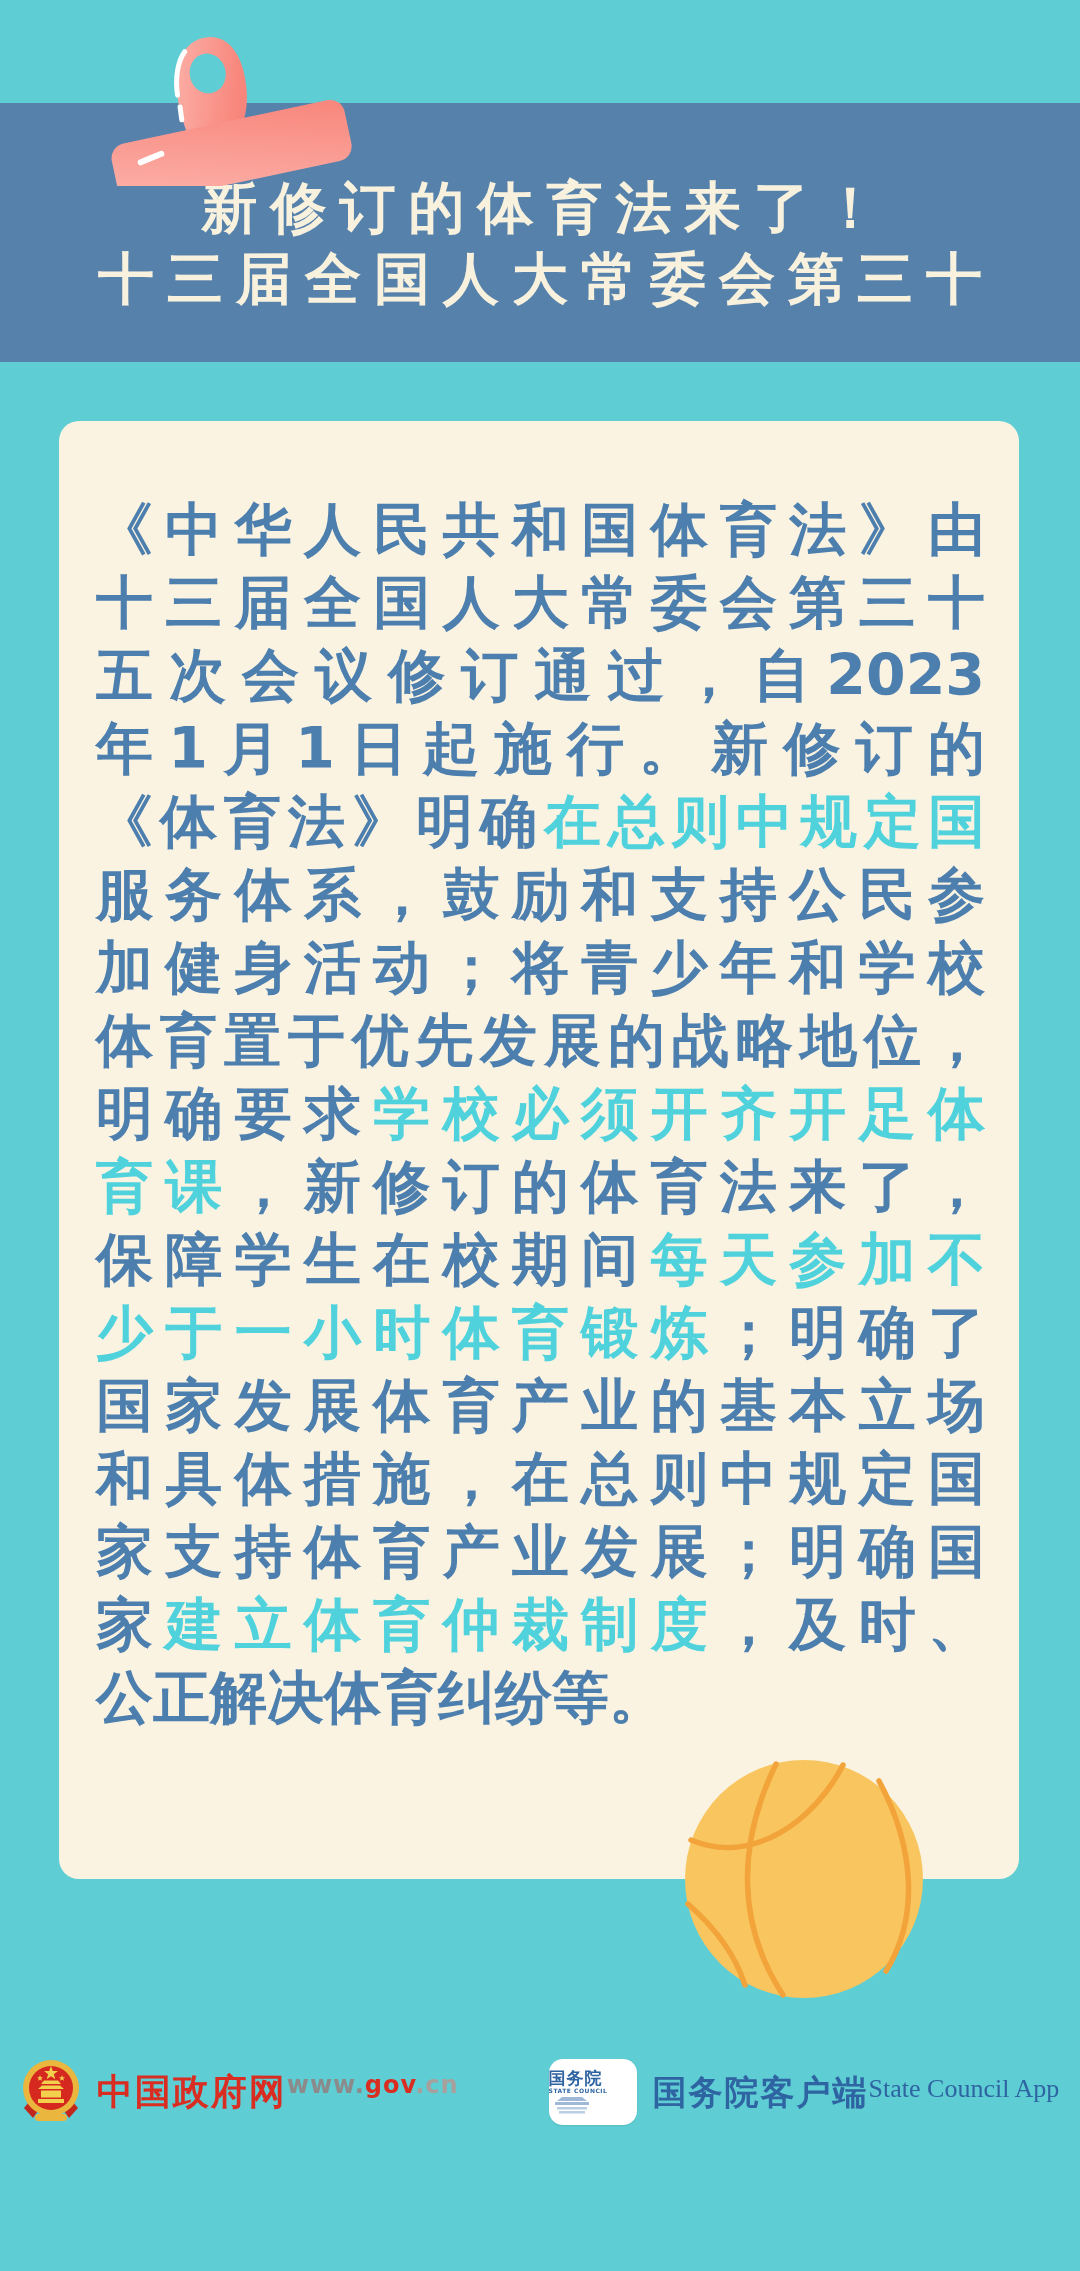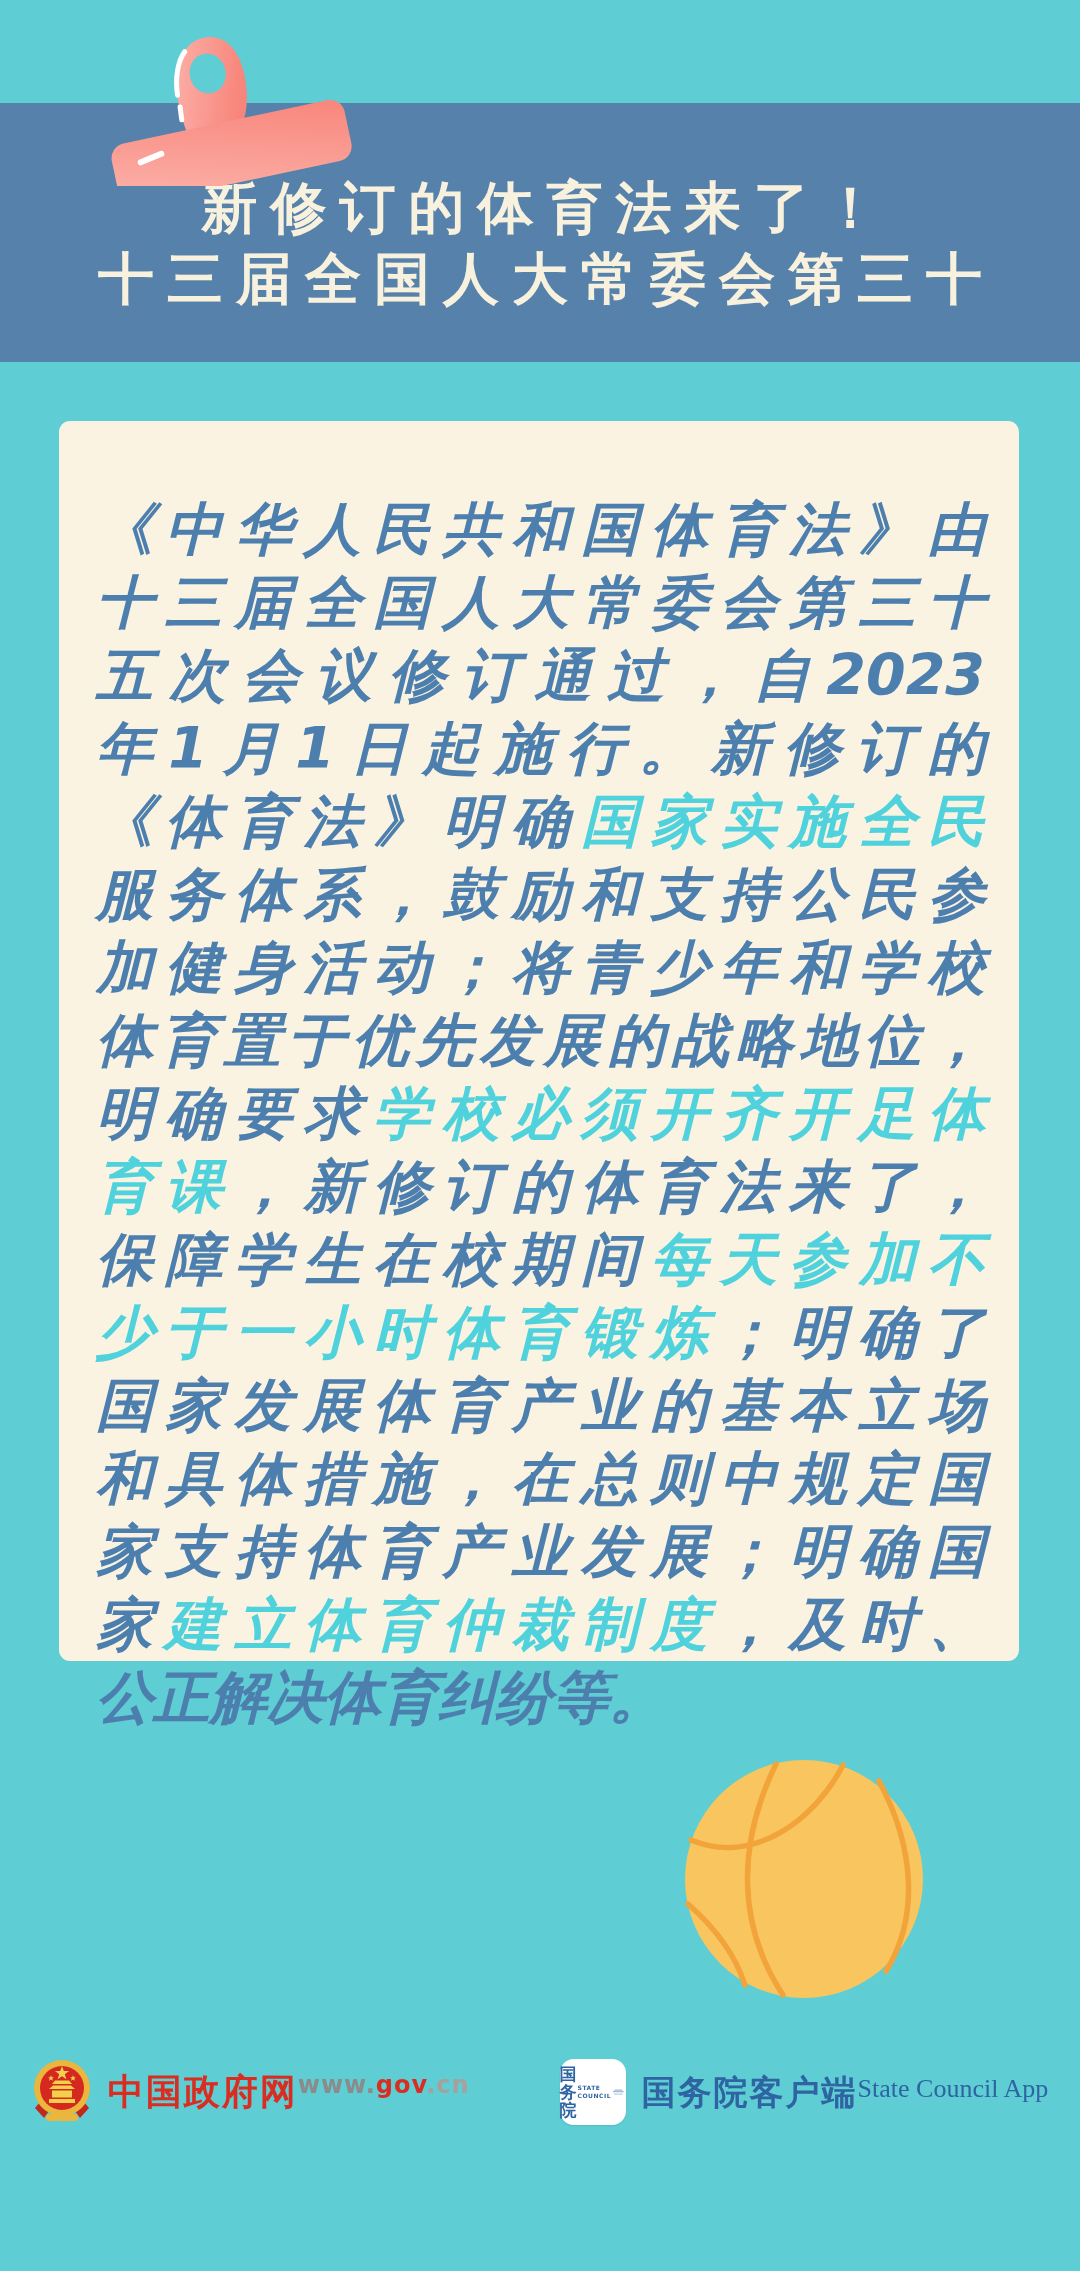--- a/index.html
+++ b/index.html
@@ -33,22 +33,22 @@
     display:flex;flex-direction:column;justify-content:center;align-items:center;
     padding-top:20px;box-sizing:border-box;
   }
   .title-line{
     color:var(--title-cream);
     font-size:56px;font-weight:800;letter-spacing:13px;line-height:71px;
     white-space:nowrap;text-indent:13px;
   }
   .clip{position:absolute;left:95px;top:26px;width:265px;height:160px;}
   .card{
-    position:absolute;left:59px;top:421px;width:960px;height:1240px;
-    background:var(--card-cream);border-radius:11px;font-style:italic;
+    position:absolute;left:59px;top:421px;width:960px;height:1458px;
+    background:var(--card-cream);border-radius:20px;
   }
   .body-text{
     position:absolute;left:37px;top:72px;width:889px;
   }
   .line{
     height:73px;line-height:73px;font-size:57px;font-weight:700;
     color:var(--body-text-blue);
     text-align:justify;text-align-last:justify;
     white-space:nowrap;
   }
@@ -62,22 +62,22 @@
   .logo-group{display:flex;align-items:center;gap:16px;}
   .logo-col{display:flex;flex-direction:row;}
   .gov-name{
     color:var(--gov-red);font-size:36px;font-weight:800;letter-spacing:2px;line-height:40px;
   }
   .gov-url{font-size:24px;font-weight:700;line-height:26px;letter-spacing:1px;}
   .gov-url .www{color:var(--url-gray);}
   .gov-url .gov{color:var(--gov-red);}
   .gov-url .cn{color:var(--url-cn-gray);}
   .app-icon{
-    width:66px;height:66px;background:#ffffff;border-radius:14px;
-    display:flex;flex-direction:row;align-items:center;justify-content:center;
+    width:88px;height:66px;background:#ffffff;border-radius:14px;
+    display:flex;flex-direction:column;align-items:flex-start;justify-content:center;
     box-shadow:0 1px 2px rgba(0,0,0,0.08);
   }
   .app-icon-title{color:var(--app-blue);font-size:17px;font-weight:800;line-height:18px;letter-spacing:1px;}
   .app-icon-sub{color:var(--app-blue);font-size:6px;font-weight:700;letter-spacing:0.5px;line-height:8px;}
   .app-name{color:var(--app-blue);font-size:34px;font-weight:800;letter-spacing:2px;line-height:38px;}
   .app-sub{color:var(--app-blue);font-size:26px;font-weight:400;line-height:28px;margin-top:2px;
     font-family:"Liberation Serif","DejaVu Serif",serif;}
 </style>
 </head>
 <body>
@@ -109,21 +109,21 @@
       <path d="M40,118 L62,114" stroke="#ffffff" stroke-width="6" stroke-linecap="round" fill="none"></path>
     </g>
   </svg>
 
   <div class="card">
     <div class="body-text">
         <div class="line"><span>《中华人民共和国体育法》由</span></div>
         <div class="line"><span>十三届全国人大常委会第三十</span></div>
         <div class="line"><span>五次会议修订通过，自2023</span></div>
         <div class="line"><span>年1月1日起施行。新修订的</span></div>
-        <div class="line"><span>《体育法》明确</span><span class="hl">国家实施全民</span></div>
+        <div class="line"><span>《体育法》明确</span><span class="hl">在总则中规定国</span></div>
         <div class="line"><span>服务体系，鼓励和支持公民参</span></div>
         <div class="line"><span>加健身活动；将青少年和学校</span></div>
         <div class="line"><span>体育置于优先发展的战略地位，</span></div>
         <div class="line"><span>明确要求</span><span class="hl">学校必须开齐开足体</span></div>
         <div class="line"><span class="hl">育课</span><span>，新修订的体育法来了，</span></div>
         <div class="line"><span>保障学生在校期间</span><span class="hl">每天参加不</span></div>
         <div class="line"><span class="hl">少于一小时体育锻炼</span><span>；明确了</span></div>
         <div class="line"><span>国家发展体育产业的基本立场</span></div>
         <div class="line"><span>和具体措施，在总则中规定国</span></div>
         <div class="line"><span>家支持体育产业发展；明确国</span></div>

